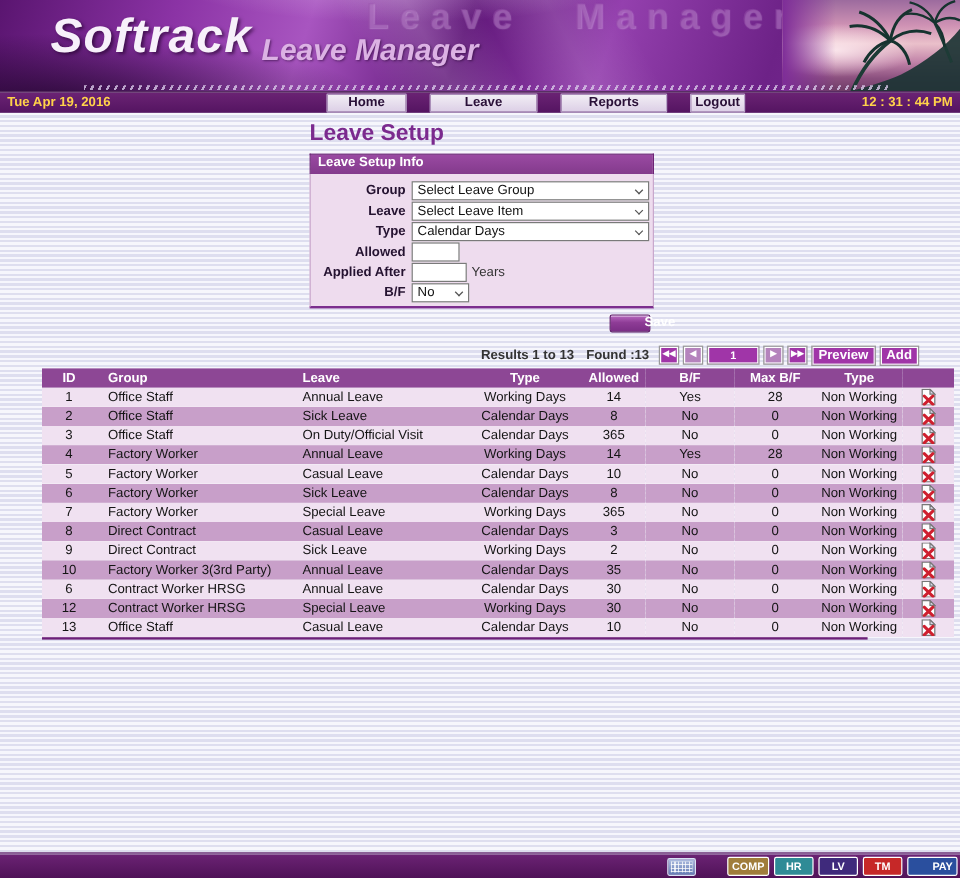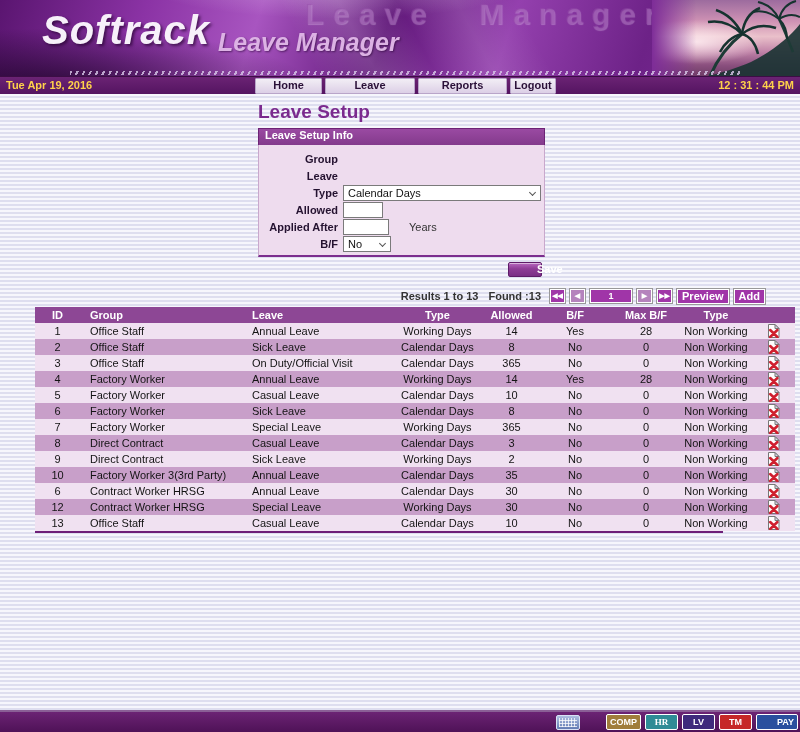--- a/index.html
+++ b/index.html
@@ -31,21 +31,21 @@
       linear-gradient(180deg,#9c6b9e 0%,#cf92b4 28%,#eac0ca 48%,#c183a8 68%,#8a4f7e 86%,#6e3c66 100%);}
   .palm-scene .fade{position:absolute;inset:0;background:linear-gradient(90deg,#7e2d98 0%,rgba(126,45,152,0) 30%);}
   .dotted-rule{position:absolute;left:70px;right:60px;bottom:1px;height:4px;opacity:.8;
     background:repeating-linear-gradient(115deg,#d8c8e8 0 2px,transparent 2px 6px);}
 
   
   .navbar{position:absolute;top:76px;left:0;width:800px;height:18px;
     background:linear-gradient(180deg,#6b2374,#541461);border-top:1px solid #3c0d45;}
   .nav-date{position:absolute;left:6px;top:2px;font:bold 11px "Liberation Sans",sans-serif;color:#ffd24a;}
   .nav-time{position:absolute;right:6px;top:2px;font:bold 11px "Liberation Sans",sans-serif;color:#ffd24a;}
-  .nav-buttons{position:absolute;left:255px;top:1px;display:flex;gap:3px;}
+  .nav-buttons{position:absolute;left:272px;top:1px;display:flex;gap:19px;}
   .nav-btn{height:16px;line-height:14px;text-align:center;font:bold 11px "Liberation Sans",sans-serif;
     color:#2a1038;background:linear-gradient(180deg,#f2eef5,#dccfe6);border:1px solid #b9a5c9;
     border-radius:1px;cursor:pointer;}
   .nav-btn.w1{width:67px;}.nav-btn.w2{width:90px;}.nav-btn.w3{width:89px;}.nav-btn.w4{width:46px;}
 
   
   .page-title{position:absolute;left:258px;top:101px;font:bold 19px "Liberation Sans",sans-serif;color:#7b2a8e;}
   .panel{position:absolute;left:258px;top:128px;width:287px;}
   .panel-header{height:17px;line-height:16px;padding-left:6px;
     background:linear-gradient(180deg,#9a4aa2,#833a8c);color:#fff;
@@ -58,21 +58,21 @@
     font:11px "Liberation Sans",sans-serif;line-height:14px;padding:0 16px 0 4px;color:#111;cursor:pointer;
     white-space:nowrap;overflow:hidden;}
   .f-select.wide{width:198px;}
   .f-select.small{width:48px;}
   .chev{position:absolute;right:5px;top:4px;width:5px;height:5px;
     border-right:1.4px solid #555;border-bottom:1.4px solid #555;transform:rotate(45deg);}
   .f-input{height:16px;border:1px solid #7a7a7a;background:#fff;
     font:11px "Liberation Sans",sans-serif;padding:0 3px;}
   .f-input.allowed{width:40px;}
   .f-input.applied{width:46px;}
-  .f-suffix{margin-left:20px;font:11px "Liberation Sans",sans-serif;color:#333;}
+  .f-suffix{margin-left:4px;font:11px "Liberation Sans",sans-serif;color:#333;}
   .save-btn{position:absolute;left:508px;top:262px;width:34px;height:15px;
     background:linear-gradient(180deg,#b868c0 0%,#8e3c96 45%,#7b2e86 100%);
     border:1px solid #5e1b68;border-radius:2px;color:#fff;text-align:center;
     font:bold 11px/13px "Liberation Sans",sans-serif;box-shadow:inset 0 1px 0 rgba(255,255,255,.5);cursor:pointer;padding-left:28px;}
 
   
   .results-bar{position:absolute;top:288px;right:35px;height:16px;display:flex;align-items:center;gap:5px;
     font:bold 11px "Liberation Sans",sans-serif;color:#333;}
   .results-range{margin-right:5px;}
   .results-found{margin-right:4px;}
@@ -160,23 +160,31 @@
     <span class="nav-time">12 : 31 : 44 PM</span>
   </div>
 
   <div class="page-title">Leave Setup</div>
 
   <div class="panel">
     <div class="panel-header">Leave Setup Info</div>
     <div class="panel-body">
       <div class="f-row">
         <span class="f-label">Group</span>
+        <div class="f-select wide">
+          <span>Select Leave Group</span>
+          <span class="chev"></span>
+        </div>
       </div>
       <div class="f-row">
         <span class="f-label">Leave</span>
+        <div class="f-select wide">
+          <span>Select Leave Item</span>
+          <span class="chev"></span>
+        </div>
       </div>
       <div class="f-row">
         <span class="f-label">Type</span>
         <div class="f-select wide">
           <span>Calendar Days</span>
           <span class="chev"></span>
         </div>
       </div>
       <div class="f-row">
         <span class="f-label">Allowed</span>
@@ -449,20 +457,20 @@
 </td>
           </tr>
         </tbody>
     </table>
   </div>
 
   <div class="footer">
     <div class="footer-right">
       <span class="kb-icon"></span>
     <span class="mod-btn" style="background: rgb(160, 125, 59);">COMP</span>
-        <span class="mod-btn" style="background: rgb(47, 139, 150); font-family: Liberation Serif, serif;">HR</span>
+        <span class="mod-btn" style="background: rgb(47, 139, 150);">HR</span>
         <span class="mod-btn" style="background: rgb(63, 42, 124);">LV</span>
         <span class="mod-btn" style="background: rgb(198, 40, 40);">TM</span>
         <span class="mod-btn" style="background: rgb(42, 79, 158); padding-left: 20px;">PAY</span>
       </div>
   </div>
 
 </div>
 
 </body></html>

